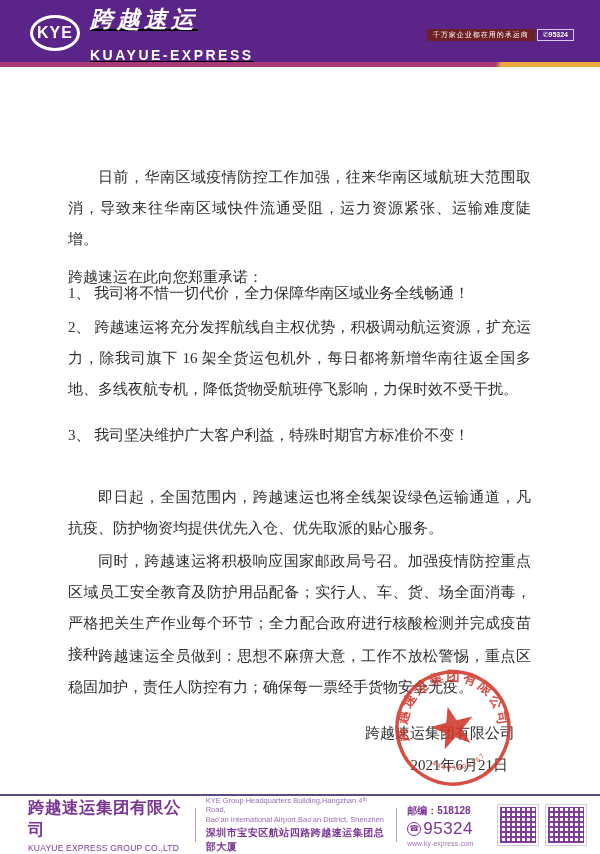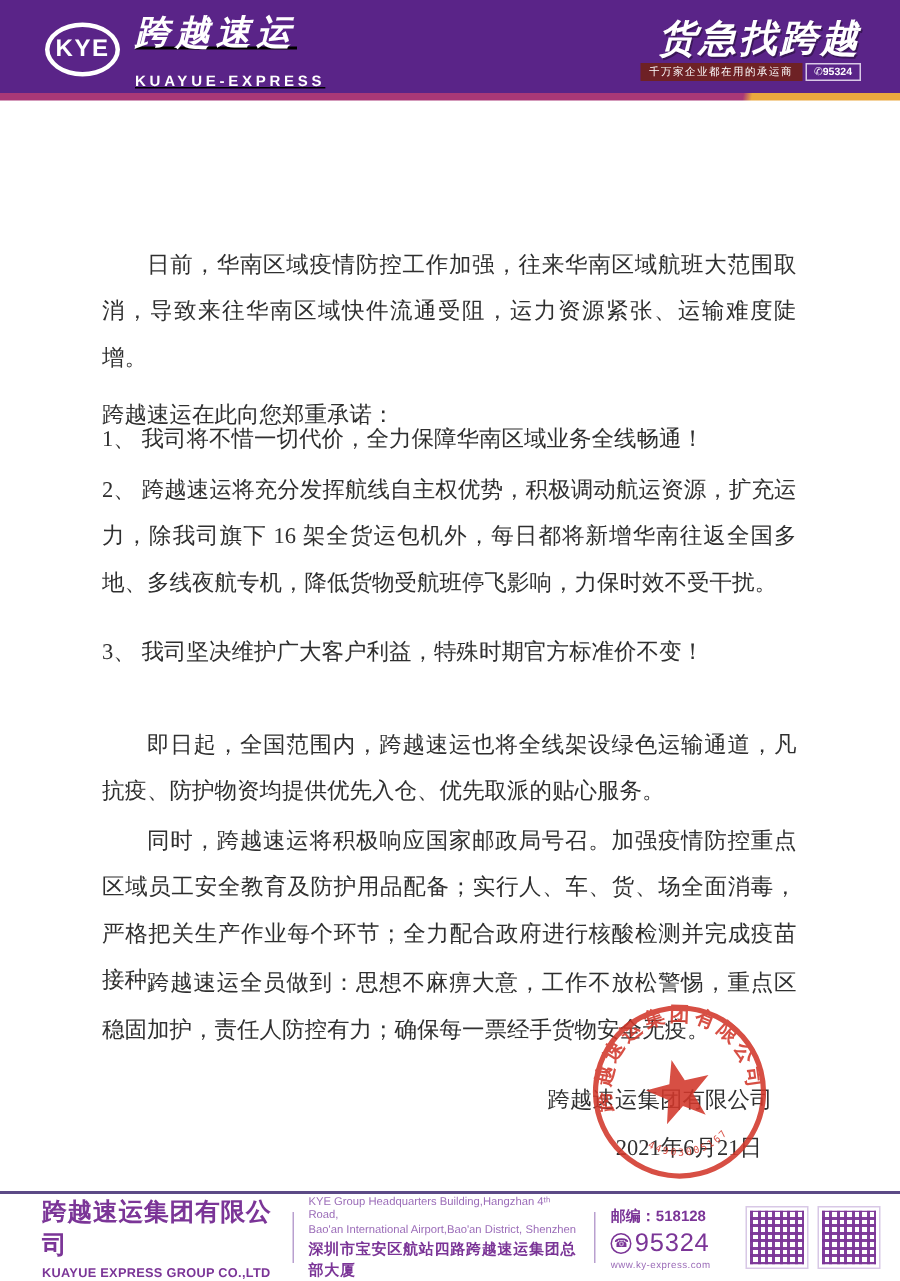--- a/index.html
+++ b/index.html
@@ -11,21 +11,21 @@
   .header { position:absolute; top:0; left:0; width:600px; height:62px;
             background:#5a2488; display:flex; align-items:center; justify-content:space-between;
             padding:4px 26px 0 30px; }
   .brand { display:flex; align-items:center; gap:10px; }
   .logo-ellipse { width:50px; height:36px; border:3px solid #ffffff; border-radius:50%;
             display:flex; align-items:center; justify-content:center; }
   .logo-ellipse span { color:#ffffff; font-weight:bold; font-size:16px; letter-spacing:1px; }
   .brand-text { display:flex; flex-direction:column;text-decoration:underline; }
   .brand-cn { color:#ffffff; font-size:23px; font-weight:bold; font-style:italic;
             font-family:"Liberation Serif","DejaVu Serif",serif; letter-spacing:4px; }
-  .brand-en { color:#ffffff; font-size:10px; font-weight:bold; letter-spacing:2.5px; margin-top:12px; }
+  .brand-en { color:#ffffff; font-size:14px; font-weight:bold; letter-spacing:2.5px; margin-top:12px; }
   .slogan-wrap { display:flex; flex-direction:column; align-items:flex-end; }
   .slogan { color:#ffffff; font-size:25px; font-weight:bold; font-style:italic;
             letter-spacing:2px; text-shadow:1px 1px 0 rgba(0,0,0,0.35); line-height:26px; }
   .slogan-sub { display:flex; align-items:stretch; margin-top:3px; font-size:7px; }
   .slogan-sub-left { background:#6e2125; color:#ffffff; padding:1px 6px; letter-spacing:1px; display:flex; align-items:center; }
   .slogan-sub-right { border:1px solid #d9c9e6; color:#ffffff; padding:1px 5px; margin-left:2px;
             font-weight:bold; display:flex; align-items:center; }
   .strip { position:absolute; top:62px; left:0; width:600px; height:5px;
             background:linear-gradient(100deg,#aa3877 0%, #aa3877 82.5%, #eaa83e 83.5%, #eaa83e 100%); }
 
@@ -44,21 +44,21 @@
   
   .seal { position:absolute; left:391px; top:666px; width:124px; height:124px;
           transform:rotate(-14deg); opacity:0.88; }
 
   
   .footer-sep { position:absolute; top:794px; left:0; width:600px; height:2px; background:#5c4a86; }
   .footer { position:absolute; top:796px; left:0; width:600px; height:58px; background:#ffffff;
             display:flex; align-items:center; padding:0 14px 0 28px; }
   .f-col-company { display:flex; flex-direction:column; }
   .f-company-cn { color:#7b3597; font-weight:bold; font-size:16.5px; letter-spacing:0.5px; }
-  .f-company-en { color:#7b3597; font-weight:bold; font-size:8.5px; margin-top:2px; letter-spacing:0.2px; }
+  .f-company-en { color:#7b3597; font-weight:normal; font-size:8.5px; margin-top:2px; letter-spacing:0.2px; }
   .f-divider { width:1px; height:34px; background:#b9a0cf; margin:0 10px; flex:none; }
   .f-col-address { display:flex; flex-direction:column; width:196px; }
   .f-addr-en { color:#9b6cb8; font-size:7.5px; line-height:9.5px; }
   .f-addr-cn { color:#7b3597; font-weight:bold; font-size:10px; margin-top:2px; letter-spacing:0.5px; }
   .f-col-contact { display:flex; flex-direction:column; align-items:flex-start; width:92px; }
   .f-post { color:#7b3597; font-size:10px; font-weight:bold; }
   .f-phone-row { display:flex; align-items:center; gap:2px; margin-top:1px; }
   .phone-icon { width:14px; height:14px; border:1.5px solid #7b3597; border-radius:50%;
             color:#7b3597; font-size:8px; display:flex; align-items:center; justify-content:center; }
   .f-phone { color:#7b3597; font-weight:normal; font-size:17px; letter-spacing:0.5px; }
@@ -80,21 +80,20 @@
     <div class="brand">
       <div class="logo-ellipse">
         <span>KYE</span>
       </div>
       <div class="brand-text">
         <span class="brand-cn">跨越速运</span>
         <span class="brand-en">KUAYUE-EXPRESS</span>
       </div>
     </div>
     <div class="slogan-wrap">
-      <span class="slogan">货急找跨越</span>
       <div class="slogan-sub">
         <span class="slogan-sub-left">千万家企业都在用的承运商</span>
         <span class="slogan-sub-right">✆95324</span>
       </div>
     </div>
   </div>
   <div class="strip"></div>
 
 
   <div class="para" style="top:262px">跨越速运在此向您郑重承诺：</div>

